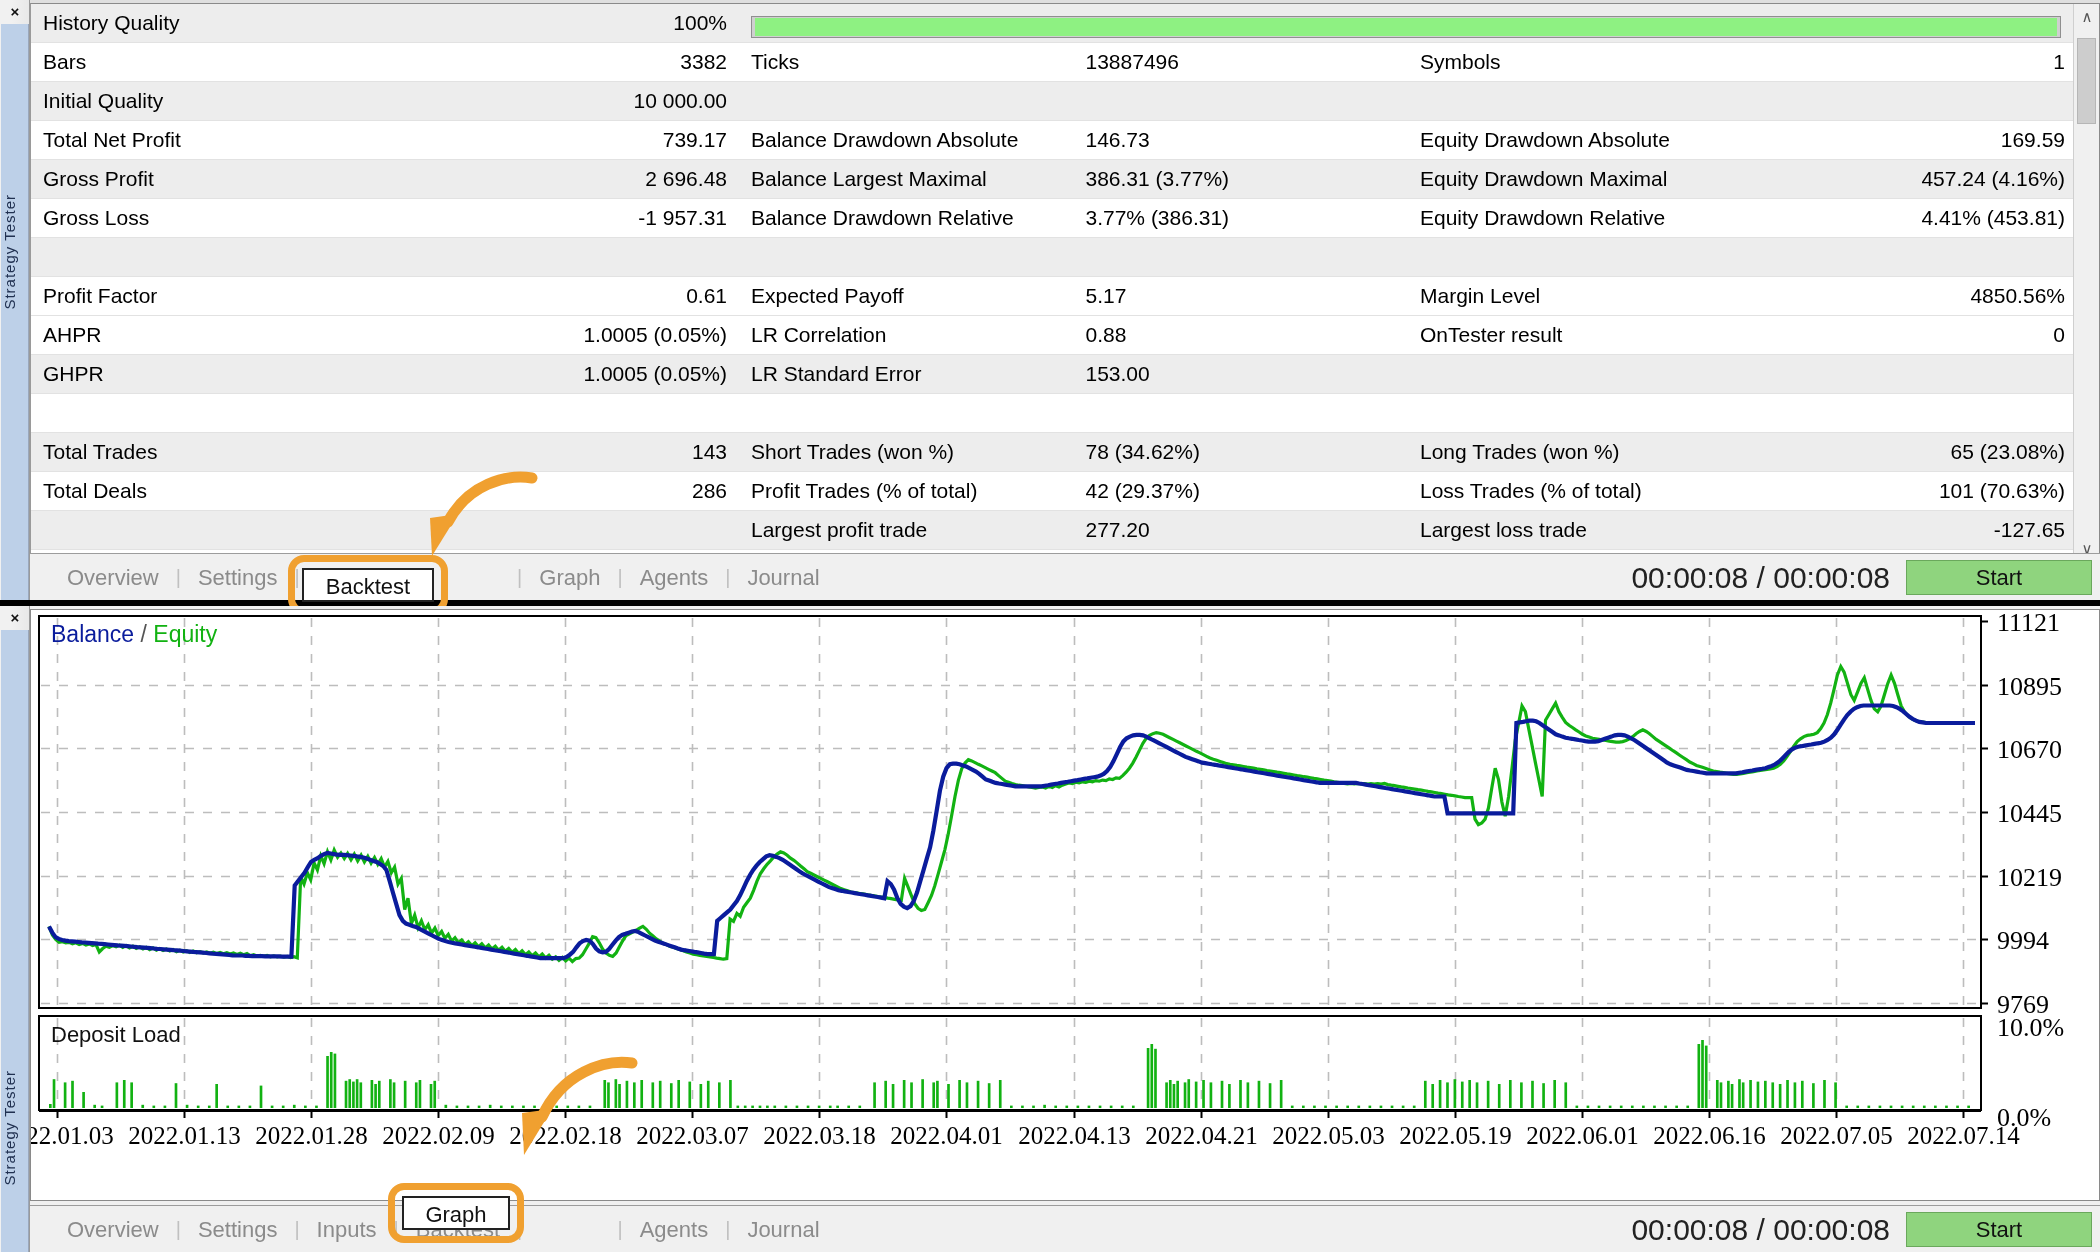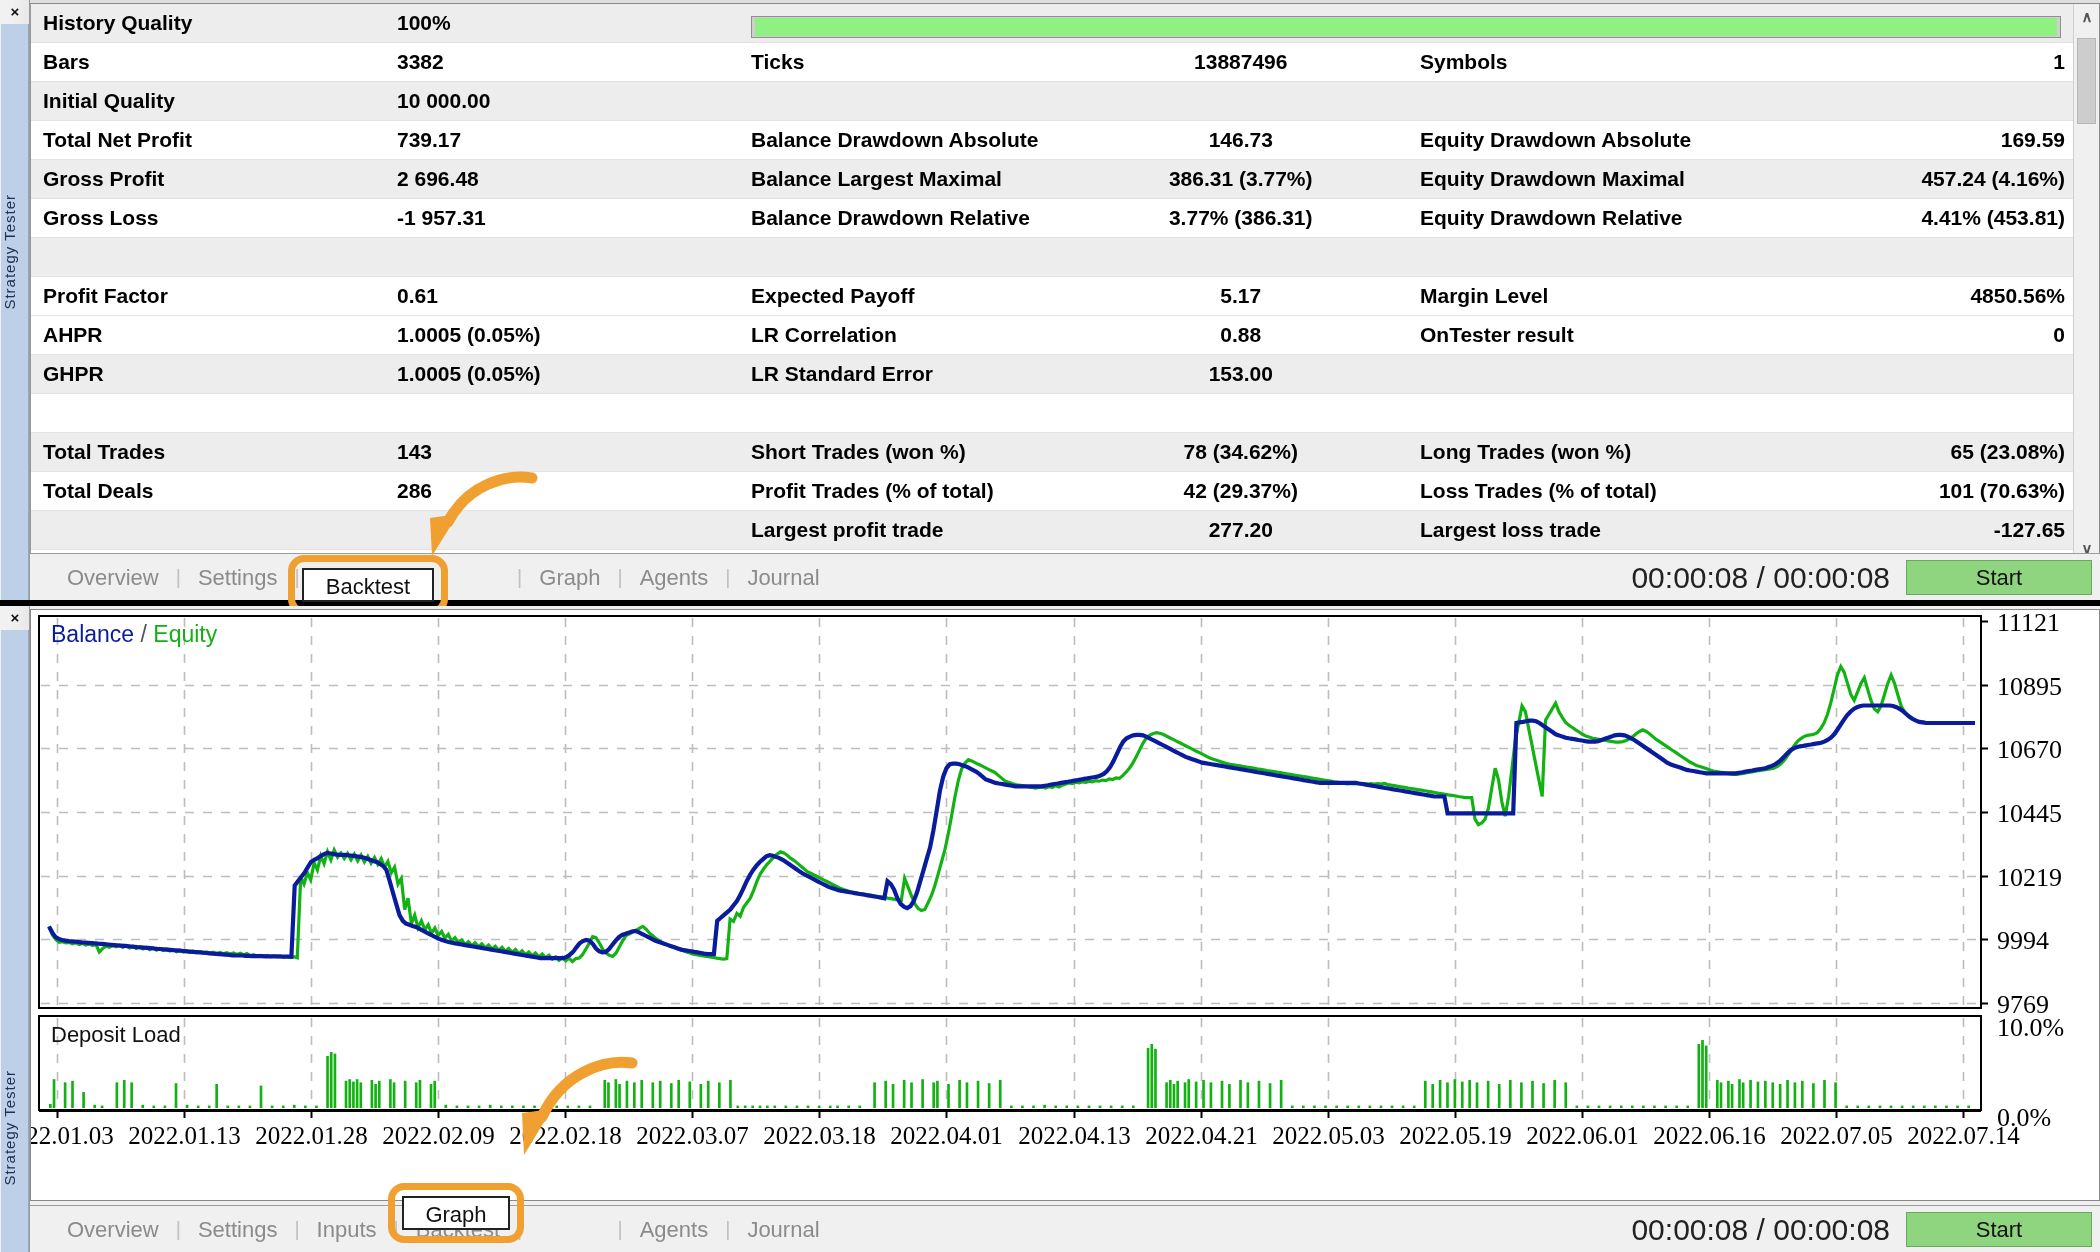--- a/index.html
+++ b/index.html
@@ -32,37 +32,37 @@
     writing-mode:vertical-rl;transform:rotate(180deg);
     text-align:center;font-size:15px;color:#203050;
     letter-spacing:1px;white-space:nowrap;
   }
 
   
   #topPanel{top:0;width:2100px;height:600px;background:#dfdfdf;}
   .report-wrap{
     position:absolute;left:30px;top:3px;right:0;height:560px;
     background:#fff;border:1px solid #8a8a8a;border-left:1px solid #9a9a9a;
-    box-sizing:border-box;overflow:hidden;font-weight:bold;
+    box-sizing:border-box;overflow:hidden;
   }
   table.report{
     border-collapse:collapse;width:2046px;table-layout:fixed;
     font-size:21px;color:#000;
   }
   table.report td{
     padding:0 12px;height:38px;line-height:38px;
     white-space:nowrap;overflow:hidden;
     border-bottom:1px solid #e2e2e2;
   }
   table.report tr.alt td{background:#ededed;}
   table.report tr.plain td{background:#ffffff;}
   .c-lab{width:330px;text-align:left;}
-  .c-val{width:330px;padding-right:18px;}
+  .c-val{width:330px;text-align:right;padding-right:18px;}
   .c-lab2{width:340px;text-align:left;}
-  .c-val2{width:340px;text-align:center;padding-right:18px;}
+  .c-val2{width:340px;text-align:left;padding-right:18px;}
   .c-lab3{width:340px;text-align:left;}
   .c-val3{width:330px;text-align:right;padding-right:18px;}
 
   
   .hq-bar{
     position:relative;height:22px;margin-top:8px;
     background:#cfcfcf;border:1px solid #8f8f8f;box-sizing:border-box;
   }
   .hq-bar > i{
     position:absolute;left:3px;top:1px;bottom:1px;

